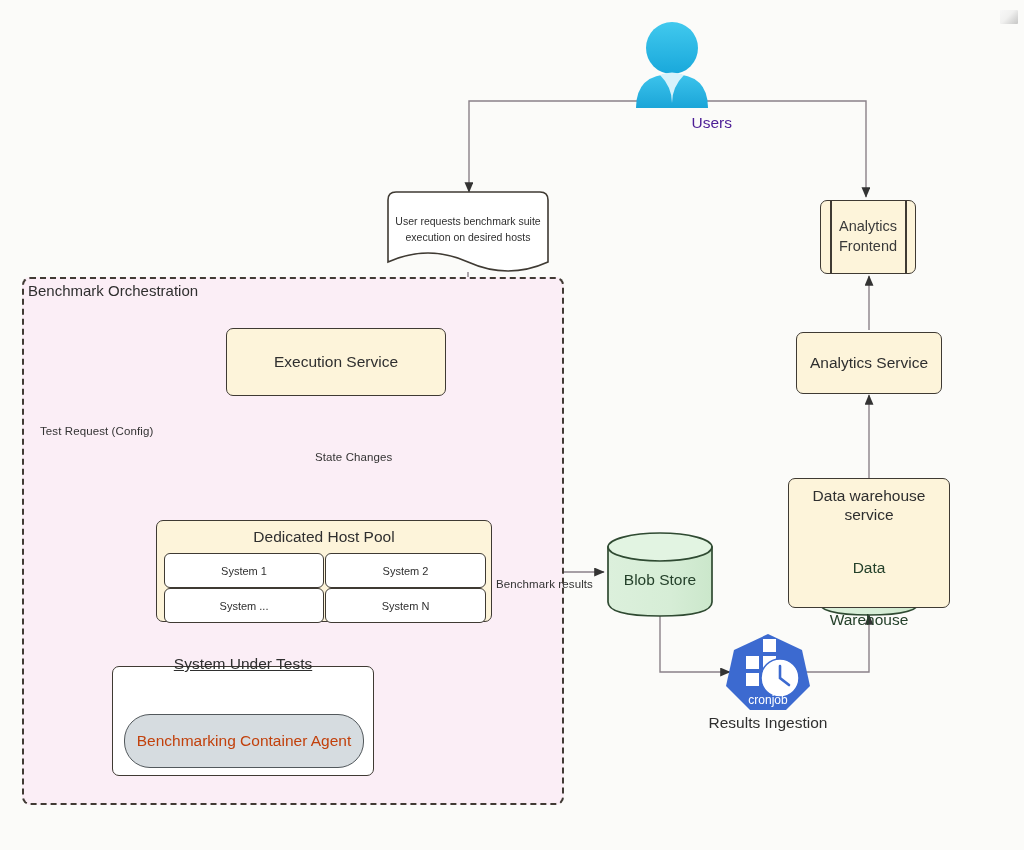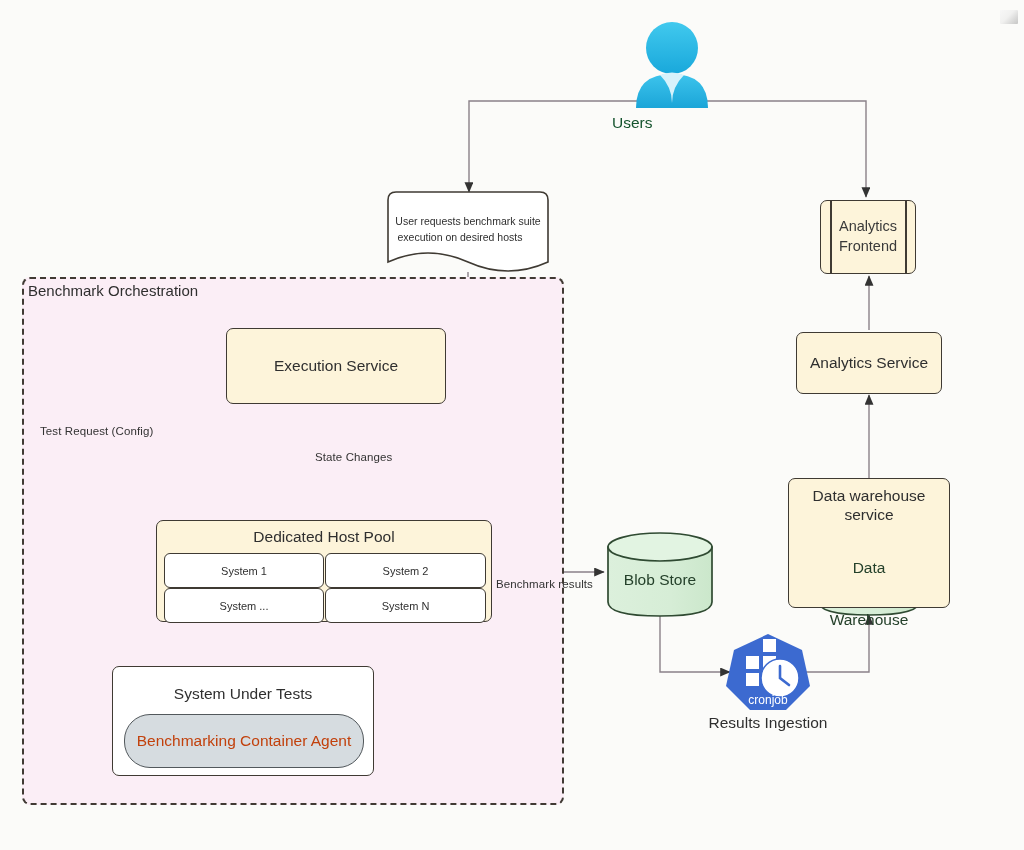--- a/index.html
+++ b/index.html
@@ -31,21 +31,21 @@
     display:flex;align-items:center;justify-content:center;font-size:11px;color:#2f2f2f;
   }
   .cyl-text{
     position:absolute;left:0;right:0;text-align:center;font-size:15.5px;
     color:#24402a;line-height:1.25;pointer-events:none;
   }
   .pill{
     position:absolute;background:#d6dce0;border:1.6px solid #52585c;border-radius:26px;
     display:flex;align-items:center;justify-content:center;font-size:15.5px;color:#c2410c;
   }
-  .users-cap{position:absolute;font-size:15.5px;color:#14532d;text-align:left;}
+  .users-cap{position:absolute;font-size:15.5px;color:#4c1d95;text-align:right;}
   .ing-cap{position:absolute;font-size:15.5px;color:#2f2f2f;text-align:center;}
   .corner-artifact{
     position:absolute;right:6px;top:10px;width:18px;height:14px;
     background:linear-gradient(135deg,#f4f4f4 0%,#e8e8e8 45%,#9a9a9a 100%);
     opacity:.55;border-radius:1px;
   }
   .note-text{
     position:absolute;left:0;right:0;text-align:center;font-size:10.5px;color:#2f2f2f;
     line-height:1.5;
   }
@@ -130,37 +130,37 @@
     <rect x="-5" y="-33" width="13" height="13" fill="#fff"></rect>
     <circle cx="12" cy="6" r="19" fill="#fff" stroke="#3c6ad0" stroke-width="1.5"></circle>
     <path d="M12,-6 L12,6 L21,13" stroke="#3c6ad0" stroke-width="2.6" fill="none" stroke-linecap="round"></path>
     <text x="0" y="32" text-anchor="middle" font-family="Liberation Sans, sans-serif" font-size="12" fill="#fff">cronjob</text>
   </g>
 </svg>
 
 <div class="users-cap" style="left:612px;top:114px;width:120px;">Users</div>
 
 <div class="note-text" style="left:388px;top:214px;width:160px;">User requests benchmark suite</div>
-<div class="note-text" style="left:380px;top:230px;width:160px;">execution on  desired hosts</div>
+<div class="note-text" style="left:388px;top:230px;width:160px;">execution on  desired hosts</div>
 
 <div class="dash-group" style="left:22px;top:277px;width:538px;height:524px;"></div>
 <div class="dash-title" style="left:28px;top:282px;">Benchmark Orchestration</div>
 
-<div class="node cream lbl" style="left:226px;top:328px;width:220px;height:76px;">Execution Service</div>
+<div class="node cream lbl" style="left:226px;top:328px;width:220px;height:68px;">Execution Service</div>
 
 <div class="node cream" style="left:156px;top:520px;width:336px;height:102px;"></div>
 <div class="lbl" style="position:absolute;left:156px;top:527px;width:336px;text-align:center;">Dedicated Host Pool</div>
 
 <div class="sys-cell" style="left:164px;top:553px;width:158px;height:33px;">System 1</div>
 <div class="sys-cell" style="left:325px;top:553px;width:159px;height:33px;">System 2</div>
 <div class="sys-cell" style="left:164px;top:588px;width:158px;height:33px;">System ...</div>
 <div class="sys-cell" style="left:325px;top:588px;width:159px;height:33px;">System N</div>
 
 <div class="node plain-white" style="left:112px;top:666px;width:262px;height:110px;"></div>
-<div class="lbl" style="position:absolute;left:112px;top:684px;width:262px;text-align:center;">System Under Tests</div>
+<div class="lbl" style="position:absolute;left:112px;top:654px;width:262px;text-align:center;text-decoration:underline;">System Under Tests</div>
 <div class="pill" style="left:124px;top:714px;width:238px;height:52px;">Benchmarking Container Agent</div>
 
 <div class="cyl-text" style="left:608px;top:570px;width:104px;">Blob Store</div>
 
 <div class="node cream" style="left:788px;top:478px;width:162px;height:130px;"></div>
 <div class="lbl" style="position:absolute;left:788px;top:486px;width:162px;text-align:center;">Data warehouse</div>
 <div class="lbl" style="position:absolute;left:788px;top:505px;width:162px;text-align:center;">service</div>
 
 <div class="cyl-text" style="left:818px;top:558px;width:102px;">Data</div>
 <div class="cyl-text" style="left:818px;top:578px;width:102px;margin-top:32px;">Warehouse</div>

